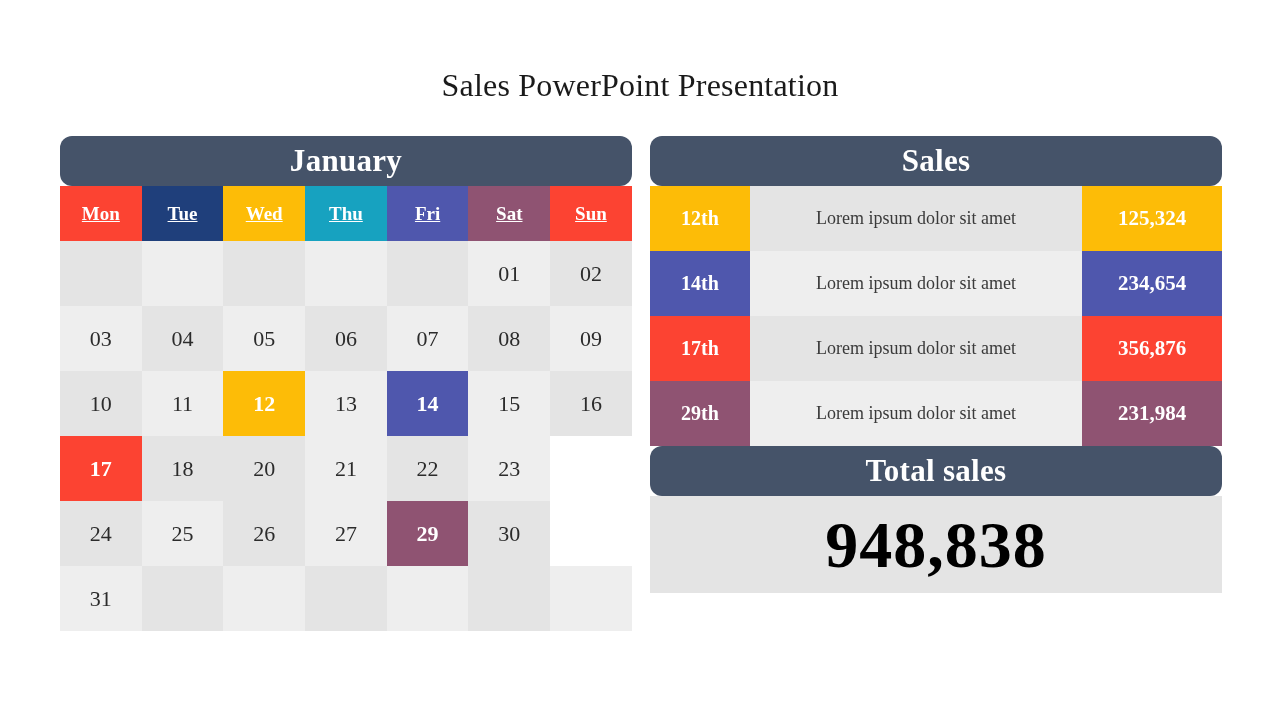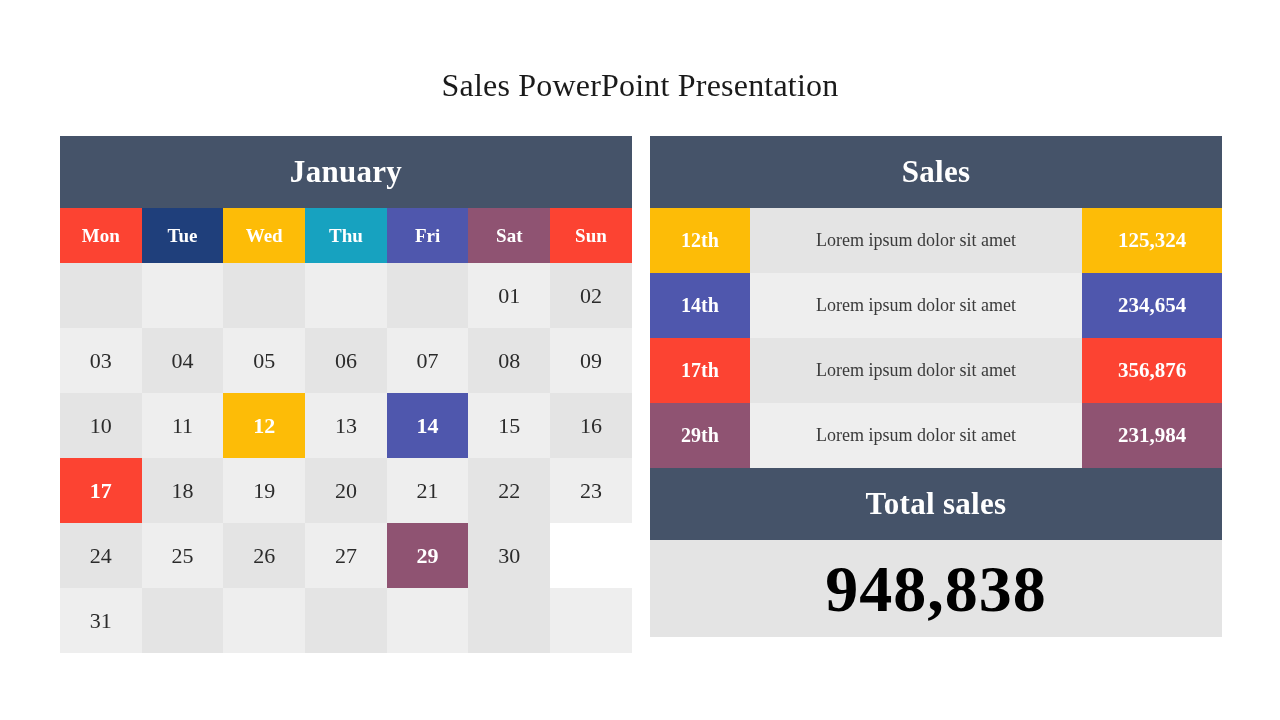--- a/index.html
+++ b/index.html
@@ -37,29 +37,30 @@
   #calendar-panel {
     left: 60px;
     width: 572px;
   }
   #sales-panel {
     left: 650px;
     width: 572px;
   }
 
   .panel-header {
-    height: 72px;
+    height: 50px;
     background: #455369;
     color: #ffffff;
     font-size: 31px;
     font-weight: bold;
     display: flex;
     align-items: center;
     justify-content: center;
     letter-spacing: 0.3px;
+    border-radius: 12px;
   }
 
   
   .cal-row {
     display: flex;
     width: 100%;
   }
   .cal-cell {
     width: 81.7px;
     height: 65px;
@@ -68,20 +69,21 @@
     justify-content: center;
     font-size: 22px;
     color: #2b2b2b;
     box-sizing: border-box;
   }
   .cal-dayname {
     height: 55px;
     color: #ffffff;
     font-size: 19px;
     font-weight: bold;
+    text-decoration: underline;
   }
   .shade-a { background: #e4e4e4; }
   .shade-b { background: #eeeeee; }
   .hl {
     color: #ffffff;
     font-weight: bold;
   }
 
   
   .sales-row {
@@ -178,21 +180,20 @@
         <div class="cal-cell shade-b">11</div>
         <div class="cal-cell shade-a hl" style="background: rgb(253, 188, 7);">12</div>
         <div class="cal-cell shade-b">13</div>
         <div class="cal-cell shade-a hl" style="background: rgb(79, 87, 173);">14</div>
         <div class="cal-cell shade-b">15</div>
         <div class="cal-cell shade-a">16</div>
       </div>
       <div class="cal-row">
         <div class="cal-cell shade-b hl" style="background: rgb(252, 67, 50);">17</div>
         <div class="cal-cell shade-a">18</div>
-        <div class="cal-cell shade-b">19</div>
         <div class="cal-cell shade-a">20</div>
         <div class="cal-cell shade-b">21</div>
         <div class="cal-cell shade-a">22</div>
         <div class="cal-cell shade-b">23</div>
       </div>
       <div class="cal-row">
         <div class="cal-cell shade-a">24</div>
         <div class="cal-cell shade-b">25</div>
         <div class="cal-cell shade-a">26</div>
         <div class="cal-cell shade-b">27</div>

